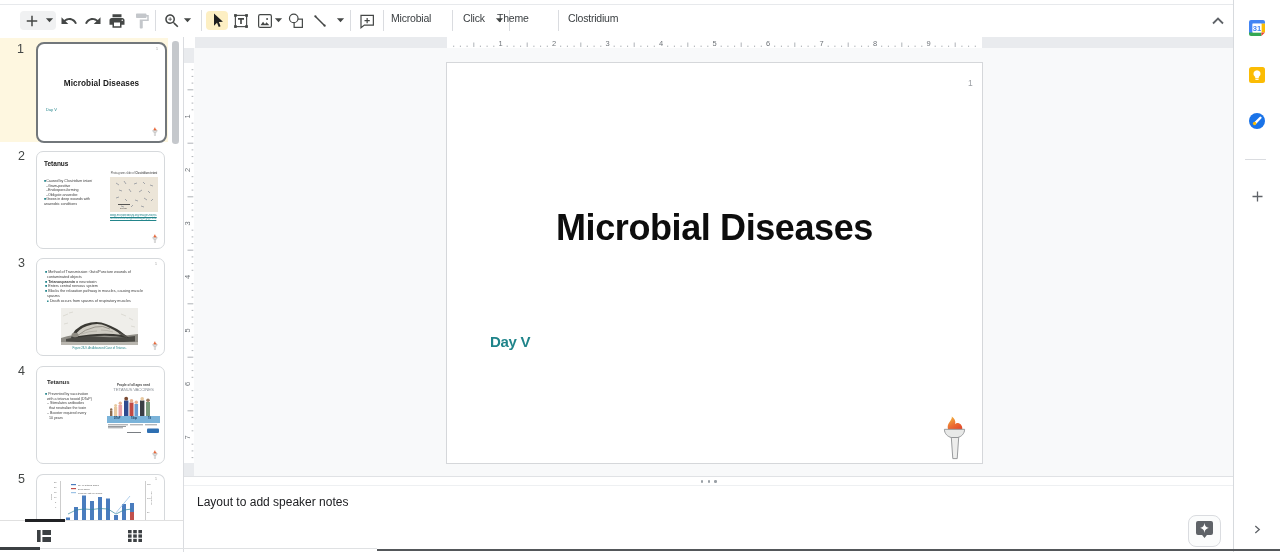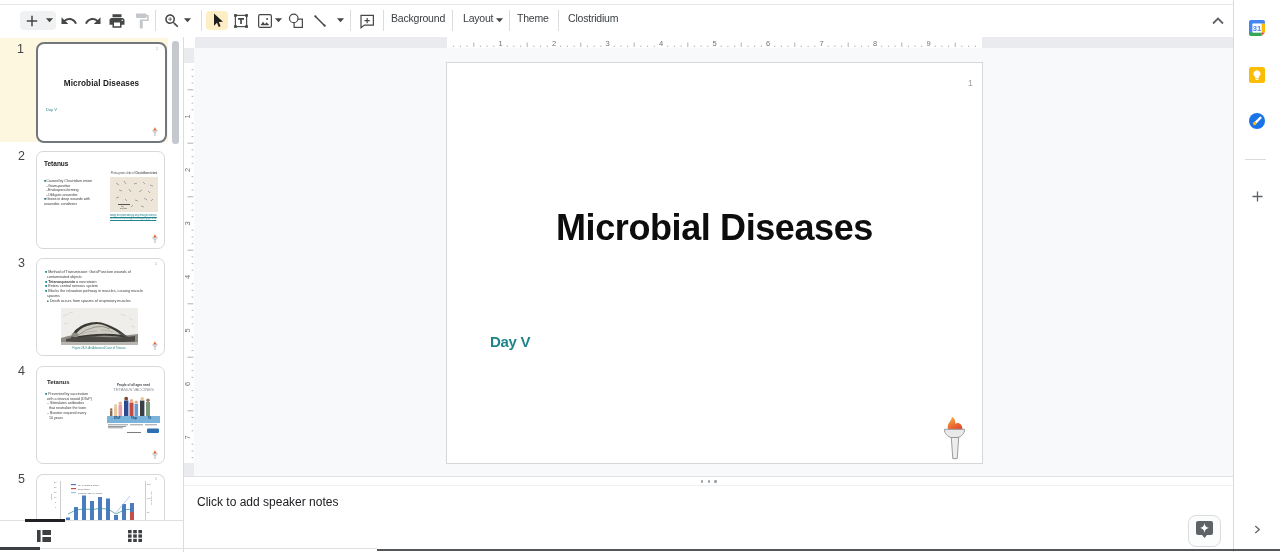--- a/index.html
+++ b/index.html
@@ -95,28 +95,28 @@
   </svg>
 <div class="sep" style="left:350px;"></div>
 
 <svg class="ic" style="left:357.5px;top:11.5px;" viewBox="0 0 24 24">
     <g fill="none" stroke="#444746" stroke-width="1.6">
       <path d="M4 4.5h16.5v13H8.5L4 21z"></path>
       <path d="M12.2 8v7M8.7 11.5h7"></path>
     </g>
   </svg>
 <div class="sep" style="left:383px;"></div>
-<div class="tbtxt" style="left:391px;">Background</div>
+<div class="tbtxt" style="left:391px;">Microbial</div>
 <div class="sep" style="left:452px;"></div>
-<div class="tbtxt" style="left:463px;">Layout</div>
+<div class="tbtxt" style="left:463px;">Click</div>
 <svg class="abs" style="left:495px;top:17px;width:9px;height:6px;" viewBox="0 0 10 6">
     <path fill="#444746" d="M1 1h8L5 5.6z"></path>
   </svg>
 <div class="sep" style="left:509px;"></div>
-<div class="tbtxt" style="left:497px;margin-left:20px;">Theme</div>
+<div class="tbtxt" style="left:497px;">Theme</div>
 <div class="sep" style="left:558px;"></div>
 <div class="tbtxt" style="left:568px;">Clostridium</div>
 
 <svg class="abs" style="left:1211px;top:15px;width:14px;height:11px;" viewBox="0 0 14 11">
     <path fill="none" stroke="#5f6368" stroke-width="1.8" d="M2 8.5L7 3.5l5 5"></path>
   </svg>
 
 <div class="abs" style="left:184px;top:37px;width:1049px;height:439px;background:#f8f9fa;"></div>
 
 <div class="abs" style="left:184px;top:37px;width:1049px;height:11px;background:#e9ebee;"></div>
@@ -168,21 +168,21 @@
 <path fill="#e8e9e8" stroke="#8f9193" stroke-width="0.9" d="M1.4 14.3 L21.6 14.3 C21.6 18.7 18.3 21.7 14.7 22.5 L8.3 22.5 C4.7 21.7 1.4 18.7 1.4 14.3 Z"></path>
 <path fill="#ededec" stroke="#8f9193" stroke-width="0.9" d="M8.3 22.5 L15.7 22.5 L14.2 43.6 L9.8 43.6 Z"></path>
 </svg>
 
 <div class="abs" style="left:700.5px;top:480px;width:2.5px;height:2.5px;border-radius:50%;background:#9aa0a6;z-index:5;"></div>
 <div class="abs" style="left:707.5px;top:480px;width:2.5px;height:2.5px;border-radius:50%;background:#9aa0a6;z-index:5;"></div>
 <div class="abs" style="left:714.2px;top:480px;width:2.5px;height:2.5px;border-radius:50%;background:#9aa0a6;z-index:5;"></div>
 
 <div class="abs" style="left:184px;top:476px;width:1049px;height:76px;background:#fff;border-top:1.3px solid #e0e2e5;box-sizing:border-box;"></div>
 <div class="abs" style="left:184px;top:484.5px;width:1049px;height:1px;background:#eef0f2;"></div>
-<div class="abs" style="left:197px;top:495px;font-size:12px;color:#202124;">Click to add speaker notes</div>
+<div class="abs" style="left:197px;top:495px;font-size:12px;color:#202124;">Layout to add speaker notes</div>
 
 <div class="abs" style="left:1188px;top:515px;width:33px;height:32px;background:#fbfcfc;border:1px solid #dadce0;border-radius:8px;box-sizing:border-box;"></div>
 <svg class="abs" style="left:1196px;top:521px;width:17px;height:20px;" viewBox="0 0 17 20">
 <path fill="#5f6368" d="M2 0 h13 a2 2 0 0 1 2 2 v10 a2 2 0 0 1 -2 2 h-4.1 L8.5 17 6.1 14 H2 a2 2 0 0 1 -2 -2 V2 a2 2 0 0 1 2-2 Z"></path>
 <path fill="#fff" d="M8.5 1.8 C8.9 4.9 9.7 6.1 12.9 6.9 C9.7 7.7 8.9 8.9 8.5 12 C8.1 8.9 7.3 7.7 4.1 6.9 C7.3 6.1 8.1 4.9 8.5 1.8 Z"></path>
 </svg>
 
 <div class="abs" style="left:0;top:37px;width:184px;height:515px;background:#fff;border-right:1px solid #dadce0;box-sizing:border-box;"></div>
 <div class="abs" style="left:0;top:38px;width:168px;height:104px;background:#fef7e0;"></div>
 <div class="thumbnum" style="left:17px;top:42px;">1</div>

